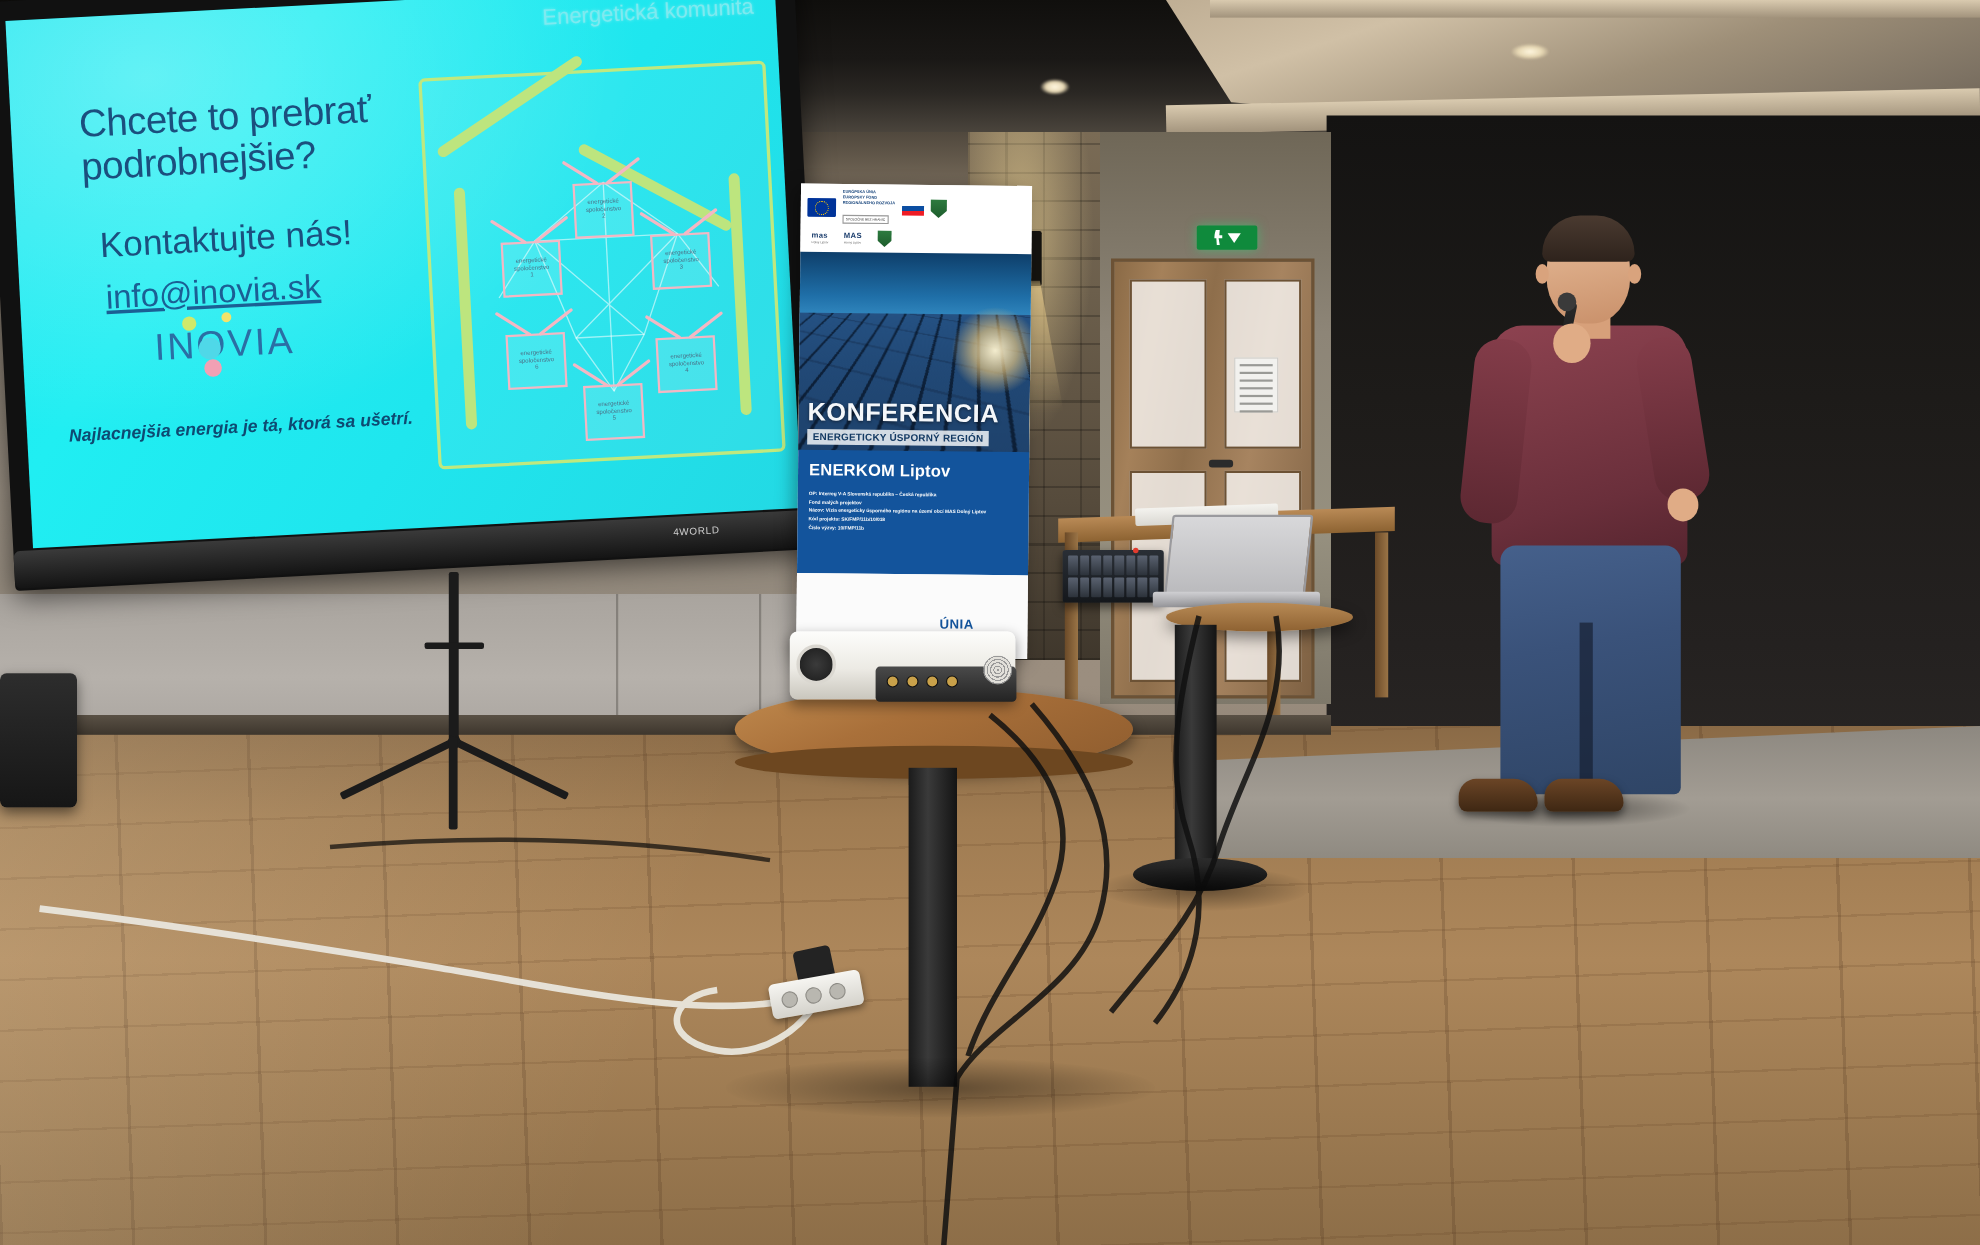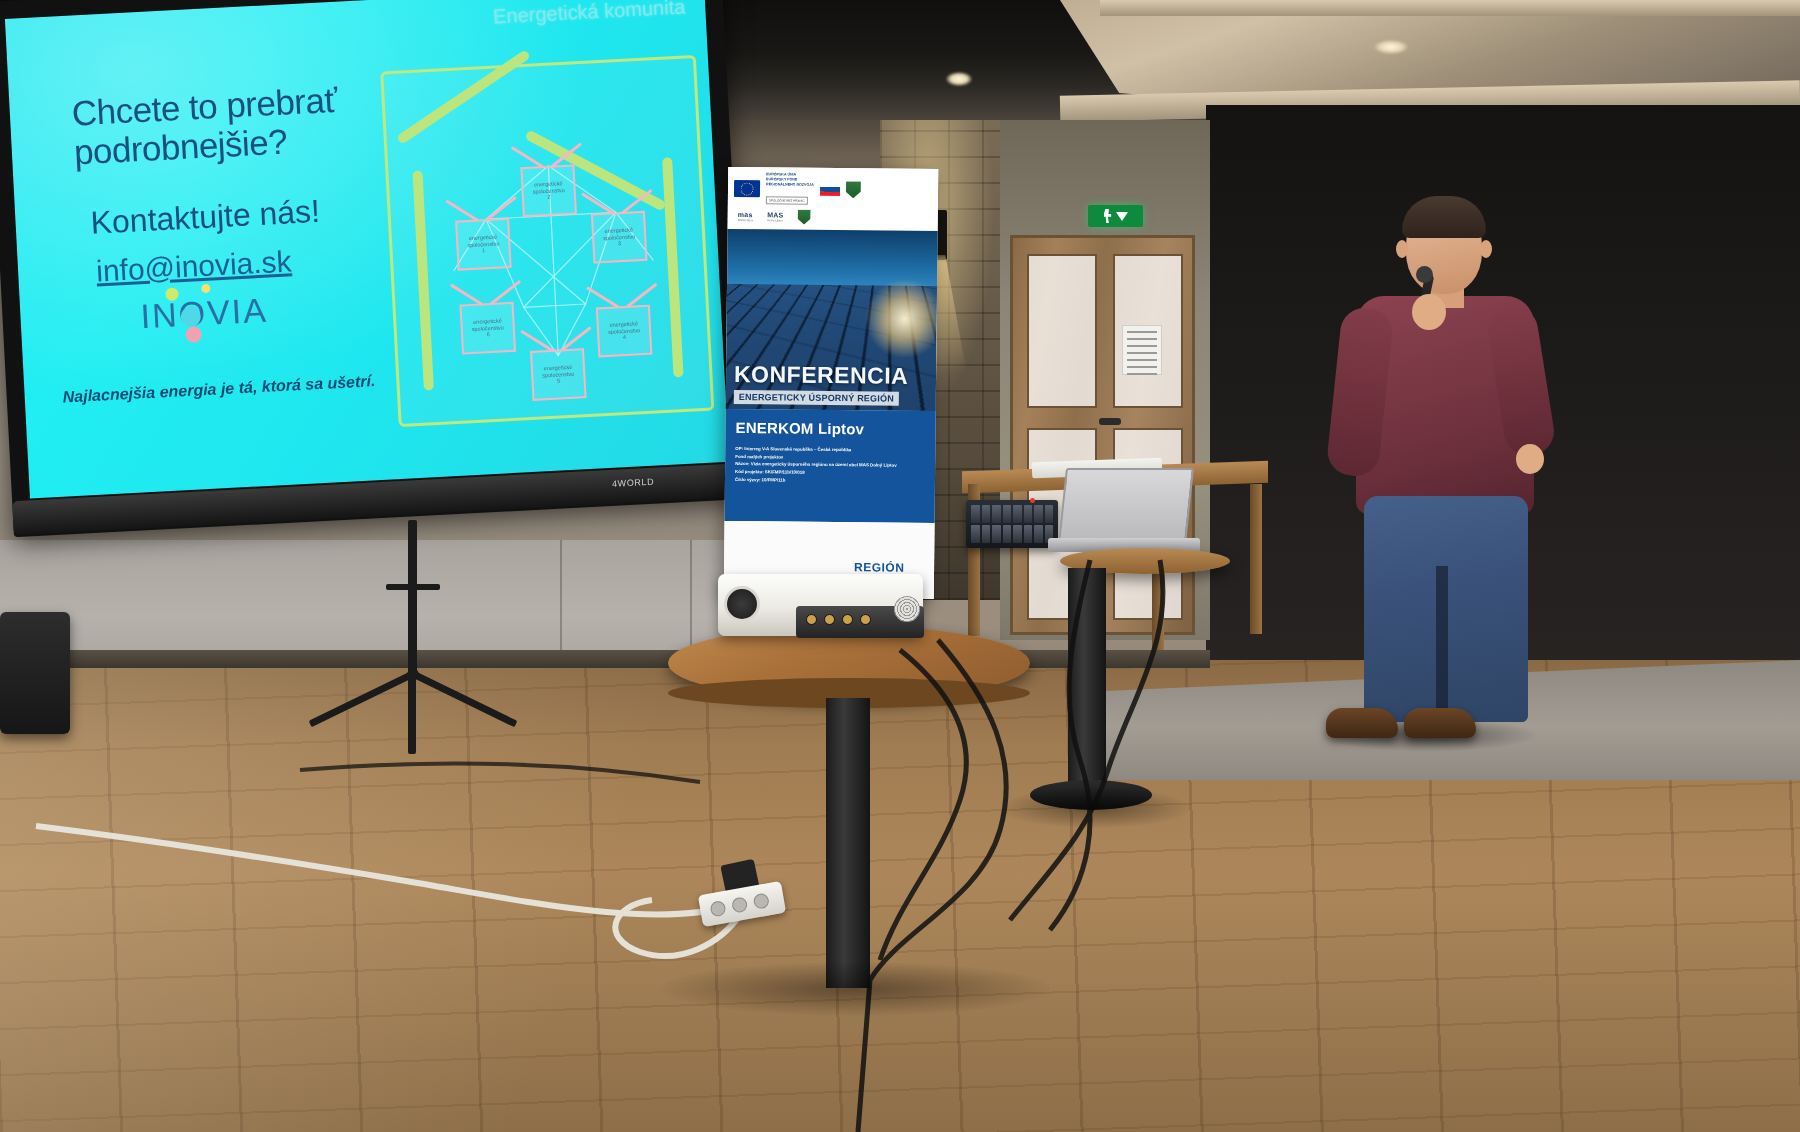--- a/index.html
+++ b/index.html
@@ -442,21 +442,21 @@
       <div class="bn-ent">ENERKOM Liptov</div>
       <div class="bn-fine">
         <div>OP: Interreg V-A Slovenská republika – Česká republika</div>
         <div>Fond malých projektov</div>
         <div>Názov: Vízia energeticky úsporného regiónu na území obcí MAS Dolný Liptov</div>
         <div>Kód projektu: SK/FMP/11b/10/018</div>
         <div>Číslo výzvy: 10/FMP/11b</div>
       </div>
     </div>
     <div class="bn-white"></div>
-    <div class="bn-bottom">REGIÓN</div>
+    <div class="bn-bottom">ÚNIA</div>
   </div>
 
   <div class="desk">
     <div class="dtop"></div>
     <div class="leg" style="left:6px;top:18px;height:152px;"></div>
     <div class="leg" style="left:190px;top:18px;height:166px;"></div>
     <div class="leg" style="left:288px;top:18px;height:150px;"></div>
   </div>
   <div class="papers"></div>
   <div class="mixer">

